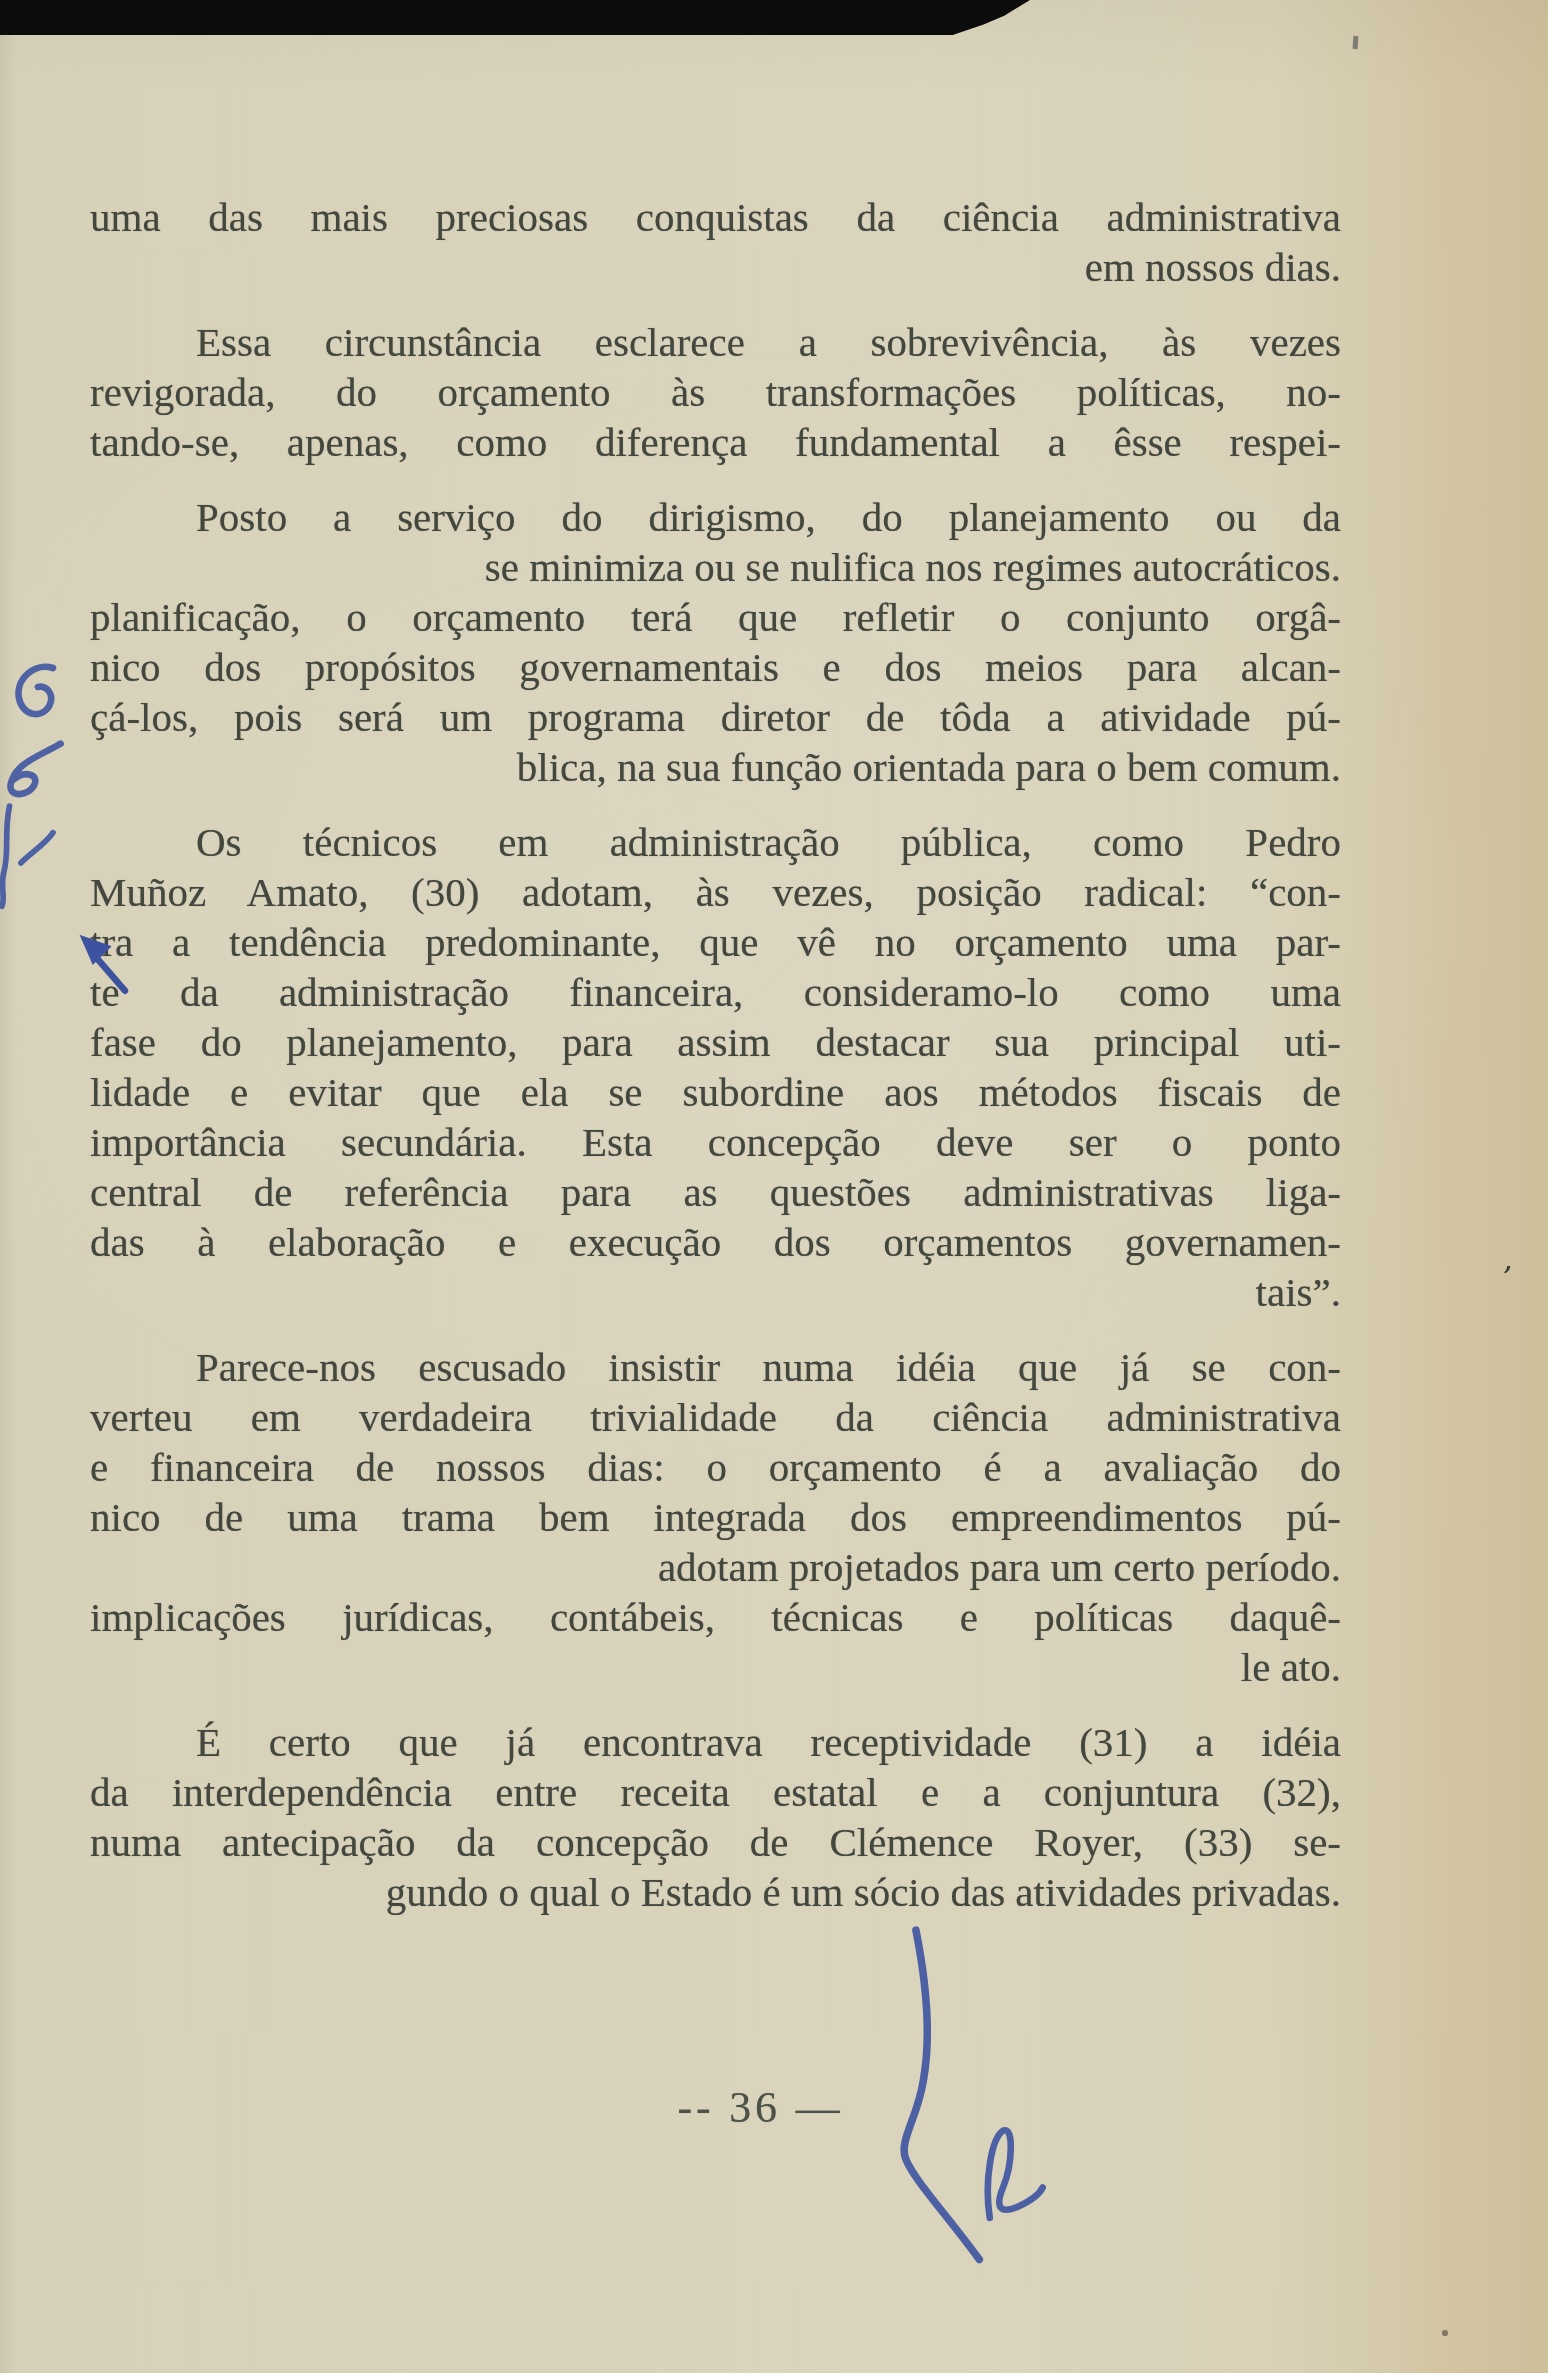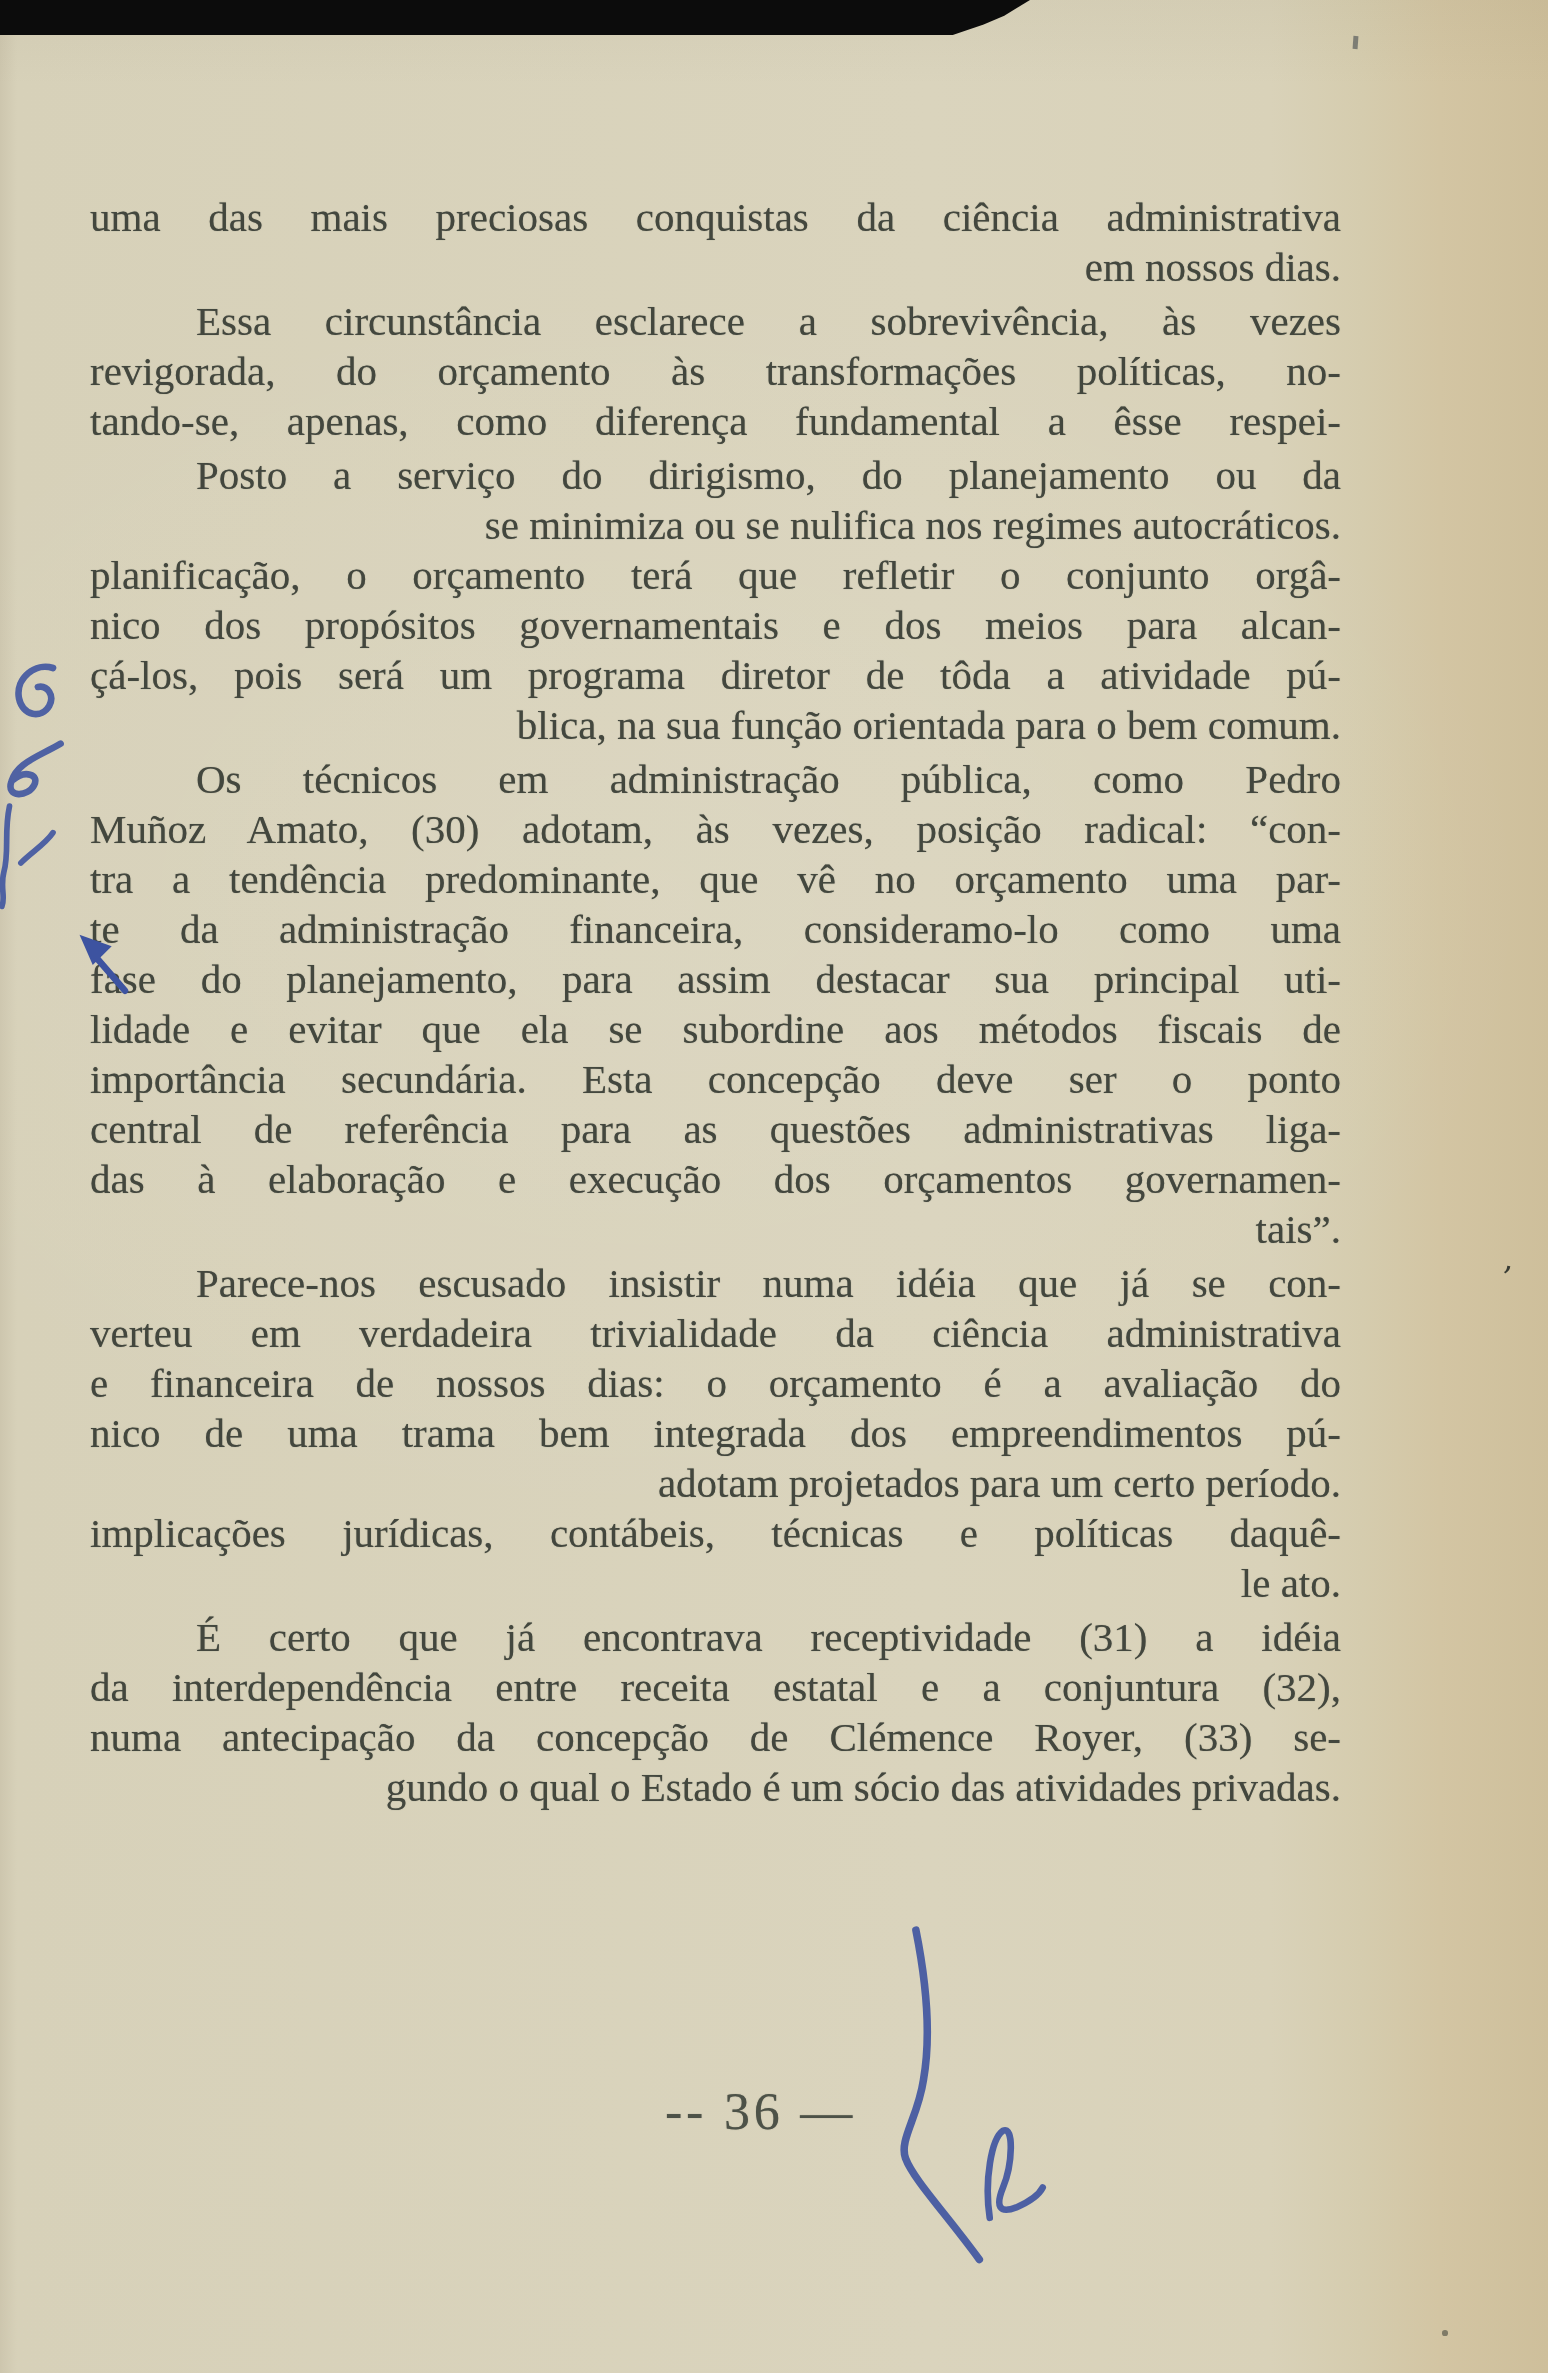--- a/index.html
+++ b/index.html
@@ -19,24 +19,24 @@
   }
   .text-col{
     position:absolute;left:90px;top:192px;width:1251px;
     font-size:41px;line-height:50px;color:#43473e;
     text-shadow:0 0 0.9px rgba(62,66,56,.55);
   }
   .line{white-space:normal;}
   .line.jl{text-align:justify;text-align-last:justify;}
   .line.end{text-align:right;}
   .line.ind{padding-left:106px;}
-  .line.para{margin-top:4px;}
+  .line.para{margin-top:25px;}
   .page-number{
     position:absolute;left:90px;top:2082px;width:1251px;text-align:center;
-    font-size:52px;color:#4d5248;letter-spacing:3.8px;transform:translateX(45px);
+    font-size:44px;color:#4d5248;letter-spacing:3.8px;transform:translateX(45px);
     text-shadow:0 0 0.9px rgba(62,66,56,.5);
   }
   svg.overlay{position:absolute;left:0;top:0;pointer-events:none;}
   .speck-tick{position:absolute;left:1353px;top:36px;width:4.7px;height:13.2px;background:#7d7d74;transform:rotate(4deg);}
   .speck-comma{position:absolute;left:1501px;top:1259px;color:#383b33;font-size:32px;font-family:"DejaVu Serif",serif;transform:rotate(8deg);}
   .speck-dot{position:absolute;left:1442px;top:2330px;width:5.7px;height:5.7px;border-radius:50%;background:rgba(60,62,54,.55);}
 </style>
 </head>
 <body>
 

